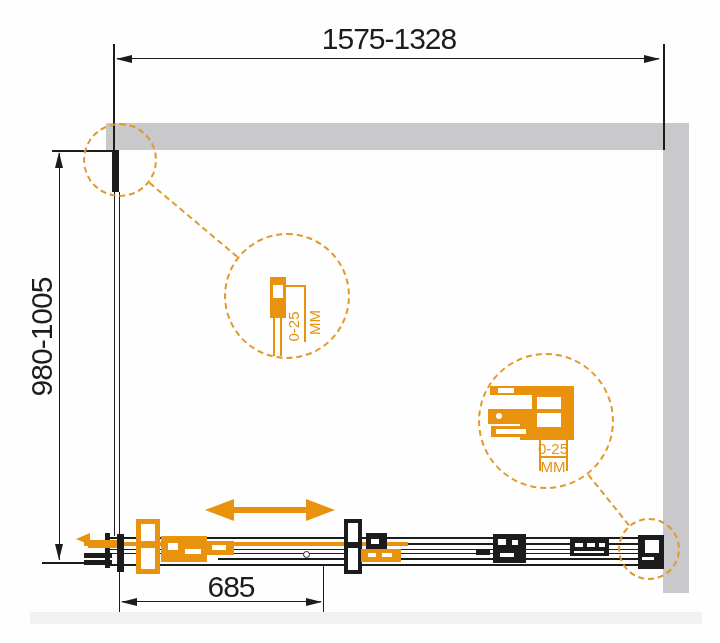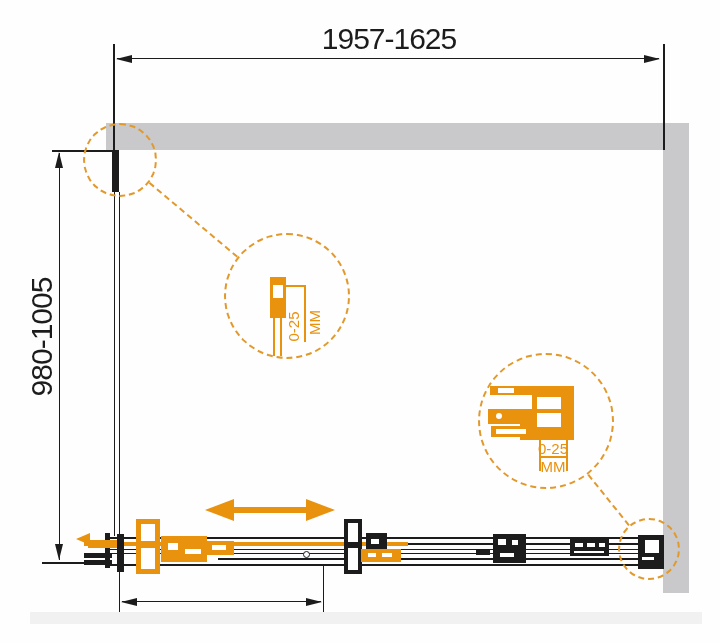--- a/index.html
+++ b/index.html
@@ -39,34 +39,35 @@
 
   <div class="abs" style="left:106px;top:123px;width:583px;height:27px;background:var(--wall);"></div>
   <div class="abs" style="left:663px;top:123px;width:26px;height:470px;background:var(--wall);"></div>
   <div class="abs" style="left:30px;top:612px;width:672px;height:12px;background:var(--floor);"></div>
 
   <div class="abs line-v" style="left:113px;top:44px;width:1.5px;height:106px;"></div>
   <div class="abs line-v" style="left:663px;top:44px;width:1.5px;height:106px;"></div>
   <div class="abs line-h" style="left:117px;top:57.5px;width:542px;height:1.5px;"></div>
   <div class="abs ah ah-left" style="left:116px;top:54.5px;"></div>
   <div class="abs ah ah-right" style="left:644px;top:54.5px;"></div>
-  <div class="abs dimtext" style="left:299px;top:24px;width:180px;">1957-1625</div>
+  <div class="abs dimtext" style="left:299px;top:24px;width:180px;">1575-1328</div>
 
   <div class="abs line-h" style="left:52px;top:150px;width:65px;height:1.5px;"></div>
   <div class="abs line-h" style="left:42px;top:562px;width:68px;height:1.5px;"></div>
   <div class="abs line-v" style="left:58.5px;top:153px;width:1.5px;height:407px;"></div>
   <div class="abs ah ah-up" style="left:55px;top:152px;"></div>
   <div class="abs ah ah-down" style="left:55px;top:544px;"></div>
   <div class="abs dimtext" style="left:-47px;top:322px;width:178px;transform:rotate(-90deg);">980-1005</div>
 
   <div class="abs line-v" style="left:118.5px;top:566px;width:1.5px;height:46px;"></div>
   <div class="abs line-v" style="left:322.5px;top:566px;width:1.5px;height:46px;"></div>
   <div class="abs line-h" style="left:122px;top:600.5px;width:199px;height:1.5px;"></div>
   <div class="abs ah ah-left" style="left:121px;top:597.5px;"></div>
   <div class="abs ah ah-right" style="left:306px;top:597.5px;"></div>
+  <div class="abs dimtext" style="left:181px;top:572px;width:100px;">685</div>
 
   <div class="abs blk" style="left:112px;top:150px;width:7px;height:42px;"></div>
   <div class="abs" style="left:113.5px;top:192px;width:6px;height:344px;border-left:1.6px solid var(--ink);border-right:1.6px solid var(--ink);"></div>
 
   <div class="abs line-h" style="left:107px;top:537px;width:556px;height:1.5px;"></div>
   <div class="abs org" style="left:84px;top:541.5px;width:324px;height:4.5px;"></div>
   <div class="abs line-h" style="left:408px;top:542.5px;width:252px;height:2.5px;"></div>
   <div class="abs line-h" style="left:107px;top:548.5px;width:556px;height:1.5px;"></div>
   <div class="abs line-h" style="left:107px;top:552.5px;width:556px;height:1.2px;"></div>
   <div class="abs line-h" style="left:218px;top:557.5px;width:437px;height:2px;"></div>

